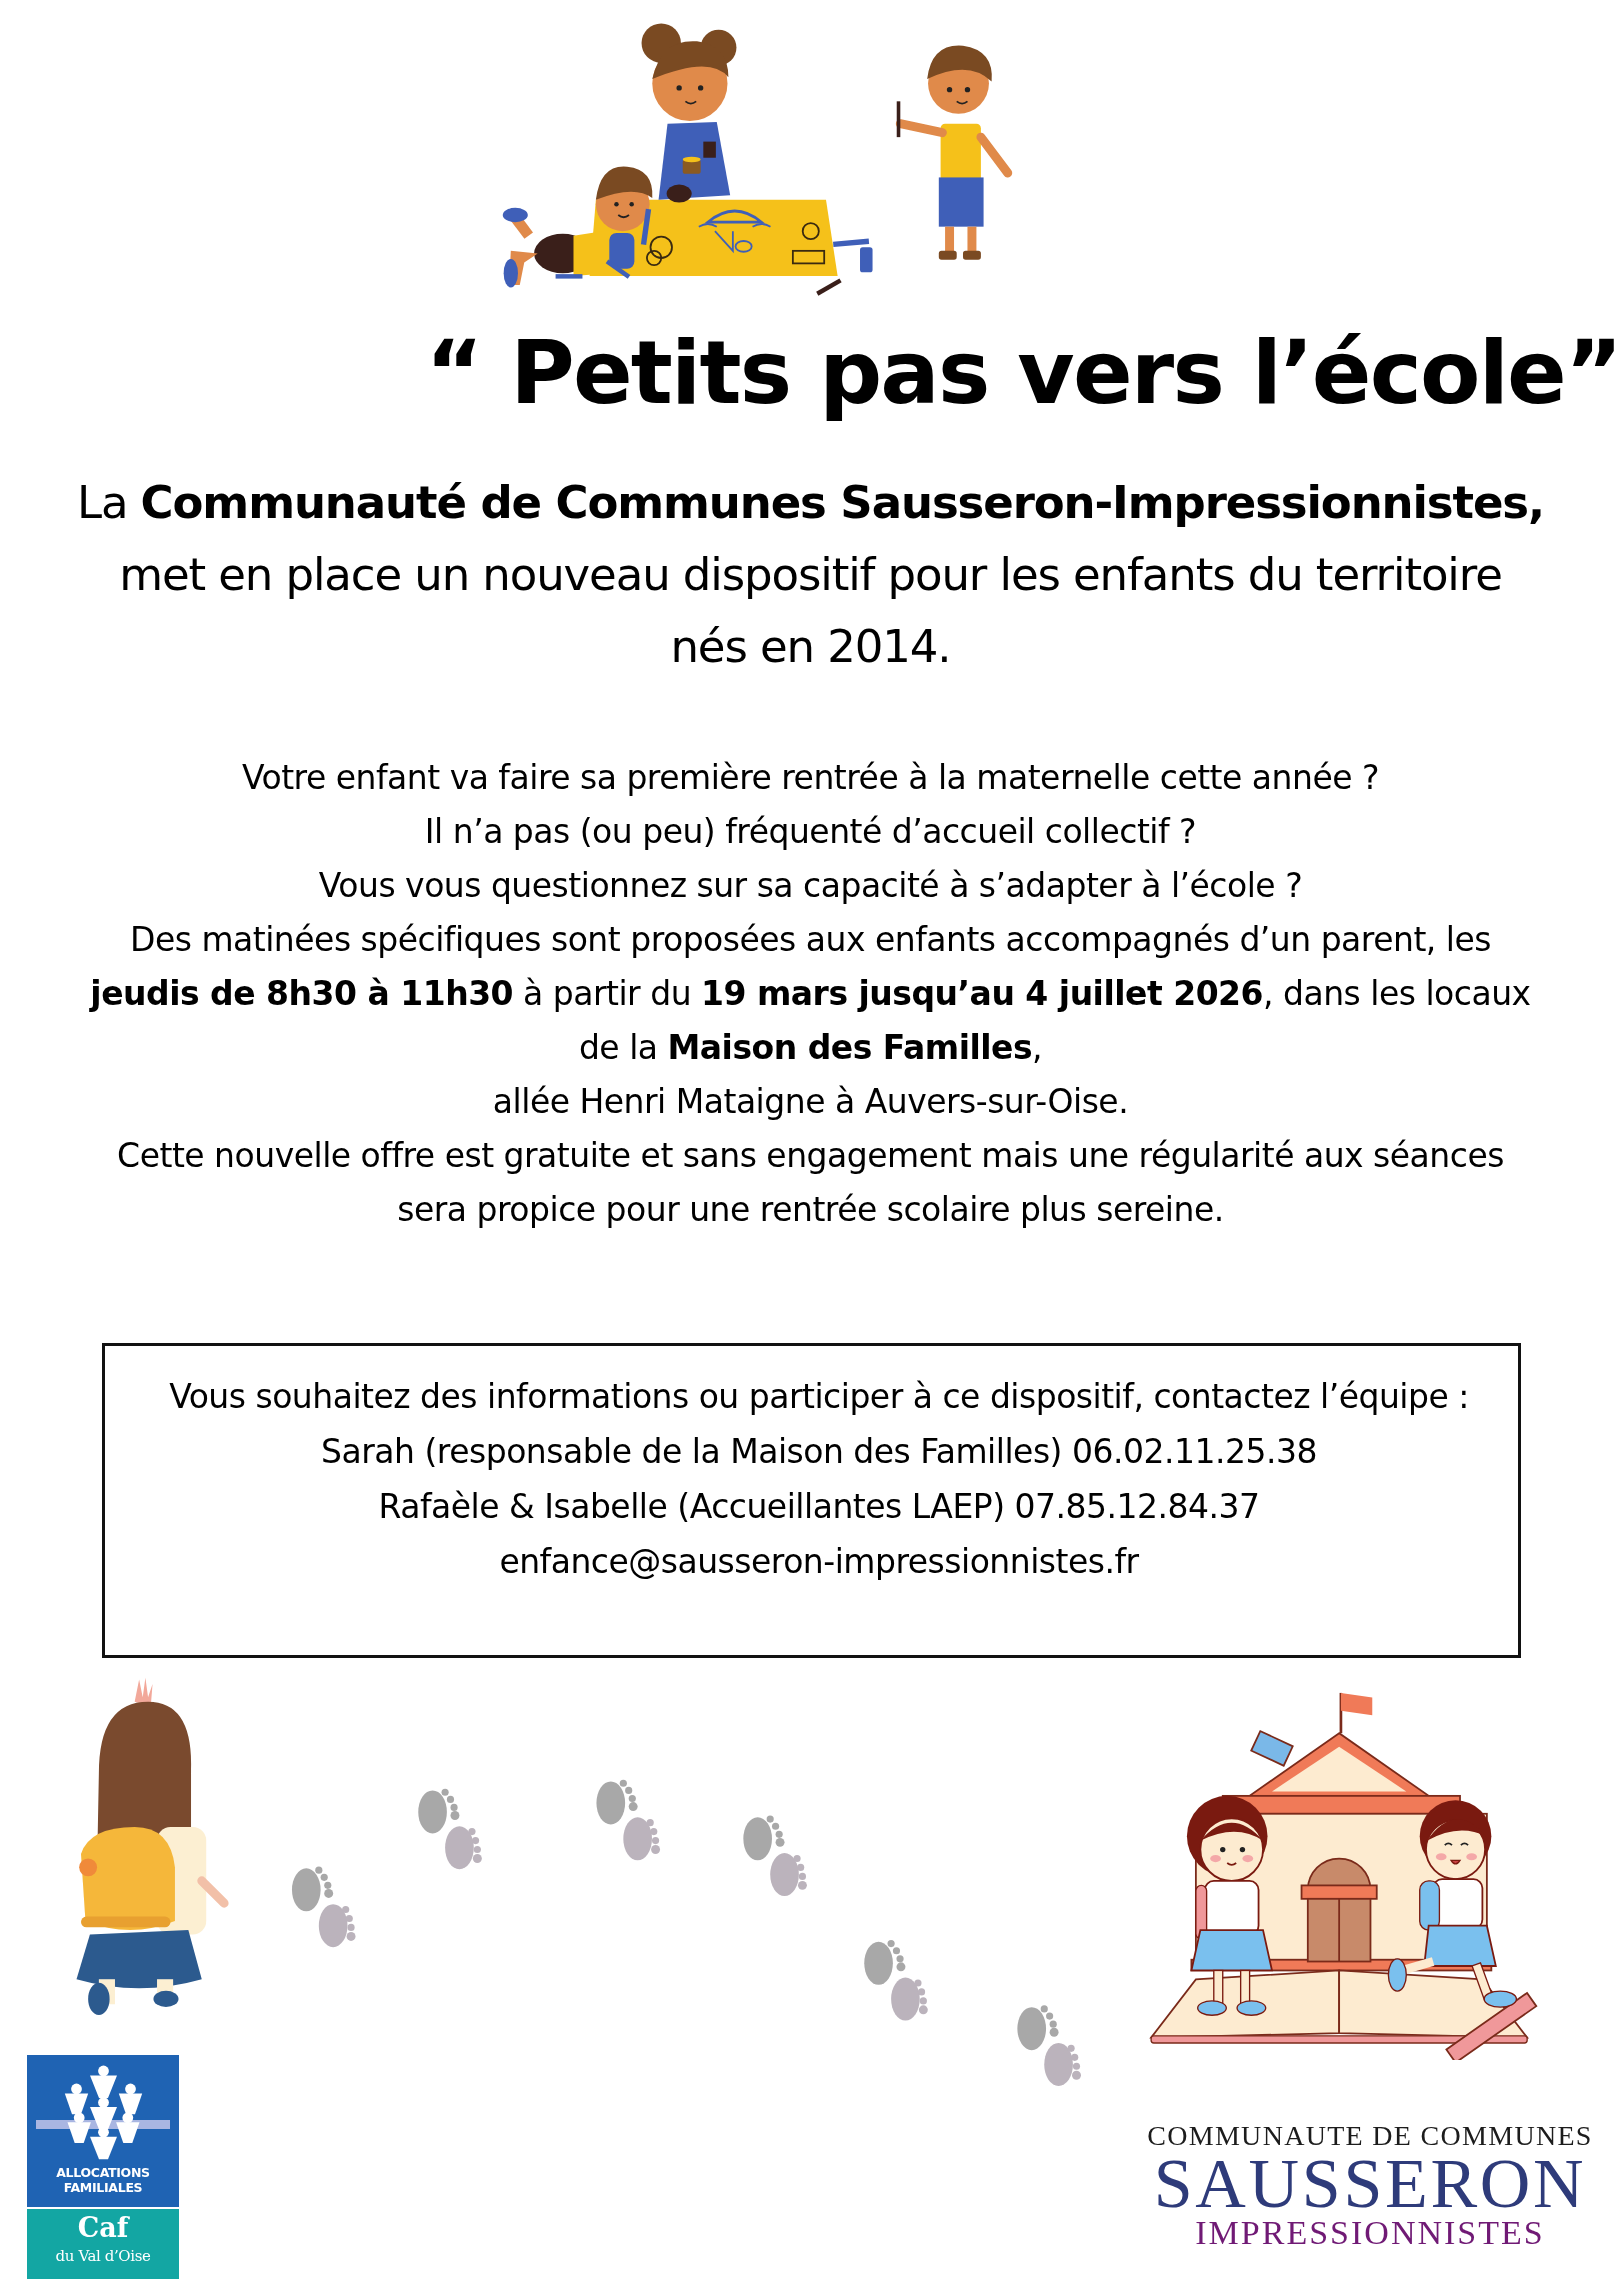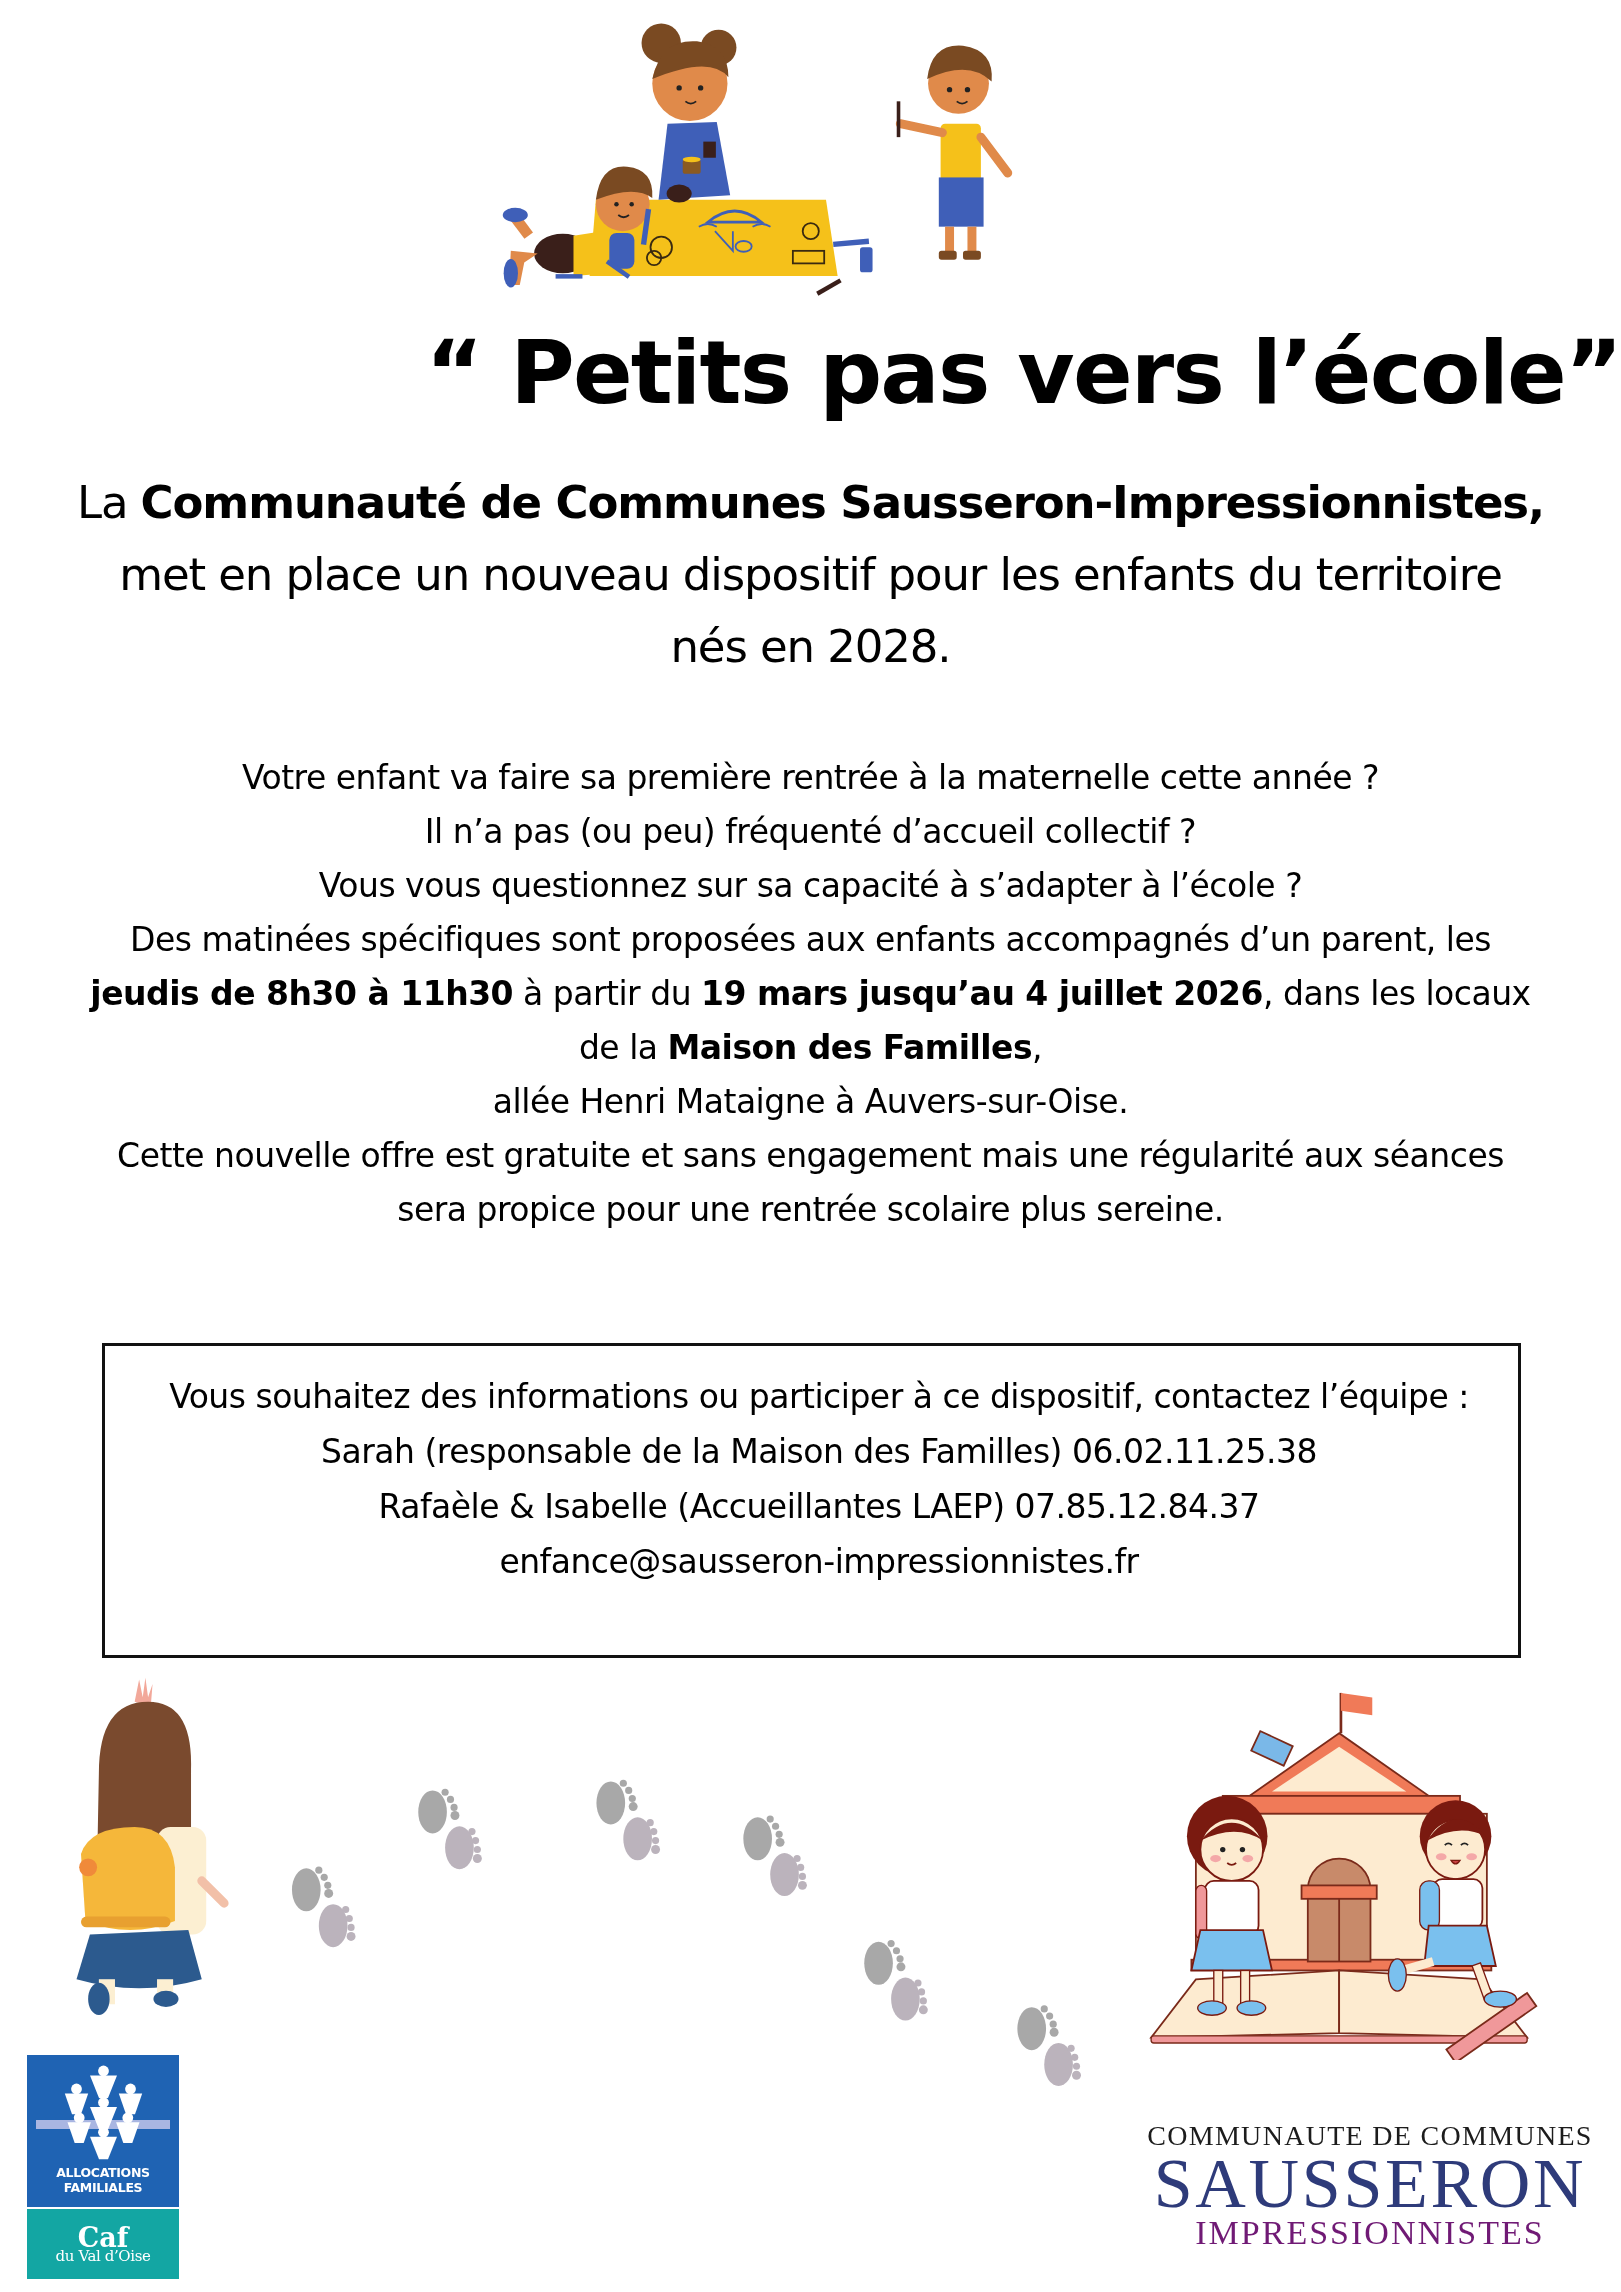--- a/index.html
+++ b/index.html
@@ -54,21 +54,21 @@
   #caf-blue { position: absolute; left: 0; top: 0; width: 152px; height: 152px; background: #1f63b3; }
   #caf-teal { position: absolute; left: 0; top: 154px; width: 152px; height: 70px; background: #13a6a3; }
   #caf-stripe { position: absolute; left: 9px; top: 65px; width: 134px; height: 9px; background: #a9b6e2; }
   #caf-allocations {
     position: absolute; left: 0; width: 152px; text-align: center; top: 110px;
     color: #fff; font-family: "DejaVu Sans", sans-serif; font-weight: bold;
     font-size: 12.5px; line-height: 15px; letter-spacing: -0.3px;
   }
   #caf-name {
     position: absolute; left: 0; width: 152px; text-align: center; top: 158px;
-    color: #fff; font-family: "DejaVu Serif", serif; font-weight: bold; font-size: 27px; line-height: 29px; margin-top: 10px;
+    color: #fff; font-family: "DejaVu Serif", serif; font-weight: bold; font-size: 27px; line-height: 29px;
   }
   #caf-region {
     position: absolute; left: 0; width: 152px; text-align: center; top: 192px;
     color: #fff; font-family: "DejaVu Serif", serif; font-size: 15px; line-height: 18px; letter-spacing: -0.4px;
   }
 
   
   #ccsi-logo { left: 1146px; top: 2114px; width: 448px; height: 143px; text-align: center; font-family: "Liberation Serif", "DejaVu Serif", serif; }
   #ccsi-line1 { position: absolute; left: 0; top: 7.2px; width: 448px; color: #1c1c1c; font-size: 28px; line-height: 30px; letter-spacing: 1.3px; }
   #ccsi-line2 { position: absolute; left: 0; top: 34px; width: 448px; color: #2e3b7a; font-size: 70px; line-height: 72px; letter-spacing: 2.7px; }
@@ -139,21 +139,21 @@
     <rect x="145" y="280" width="30" height="5" fill="#3f5fb8" transform="rotate(35 160 282)"></rect>
     <rect x="380" y="300" width="30" height="5" fill="#3a1f1a" transform="rotate(-30 395 302)"></rect>
   </svg>
 </div>
 
 <h1 id="title" class="abs">“ Petits pas vers l’école”</h1>
 
 <div id="intro" class="abs">
   <div><span>La </span><b>Communauté de Communes Sausseron-Impressionnistes,</b></div>
   <div>met en place un nouveau dispositif pour les enfants du territoire</div>
-  <div>nés en 2028.</div>
+  <div>nés en 2014.</div>
 </div>
 
 <div id="body-text" class="abs">
   <div>Votre enfant va faire sa première rentrée à la maternelle cette année ?</div>
   <div>Il n’a pas (ou peu) fréquenté d’accueil collectif ?</div>
   <div>Vous vous questionnez sur sa capacité à s’adapter à l’école ?</div>
   <div>Des matinées spécifiques sont proposées aux enfants accompagnés d’un parent, les</div>
   <div><b>jeudis de 8h30 à 11h30</b><span> à partir du </span><b>19 mars jusqu’au 4 juillet 2026</b><span>, dans les locaux</span></div>
   <div><span>de la </span><b>Maison des Familles</b><span>,</span></div>
   <div>allée Henri Mataigne à Auvers-sur-Oise.</div>

